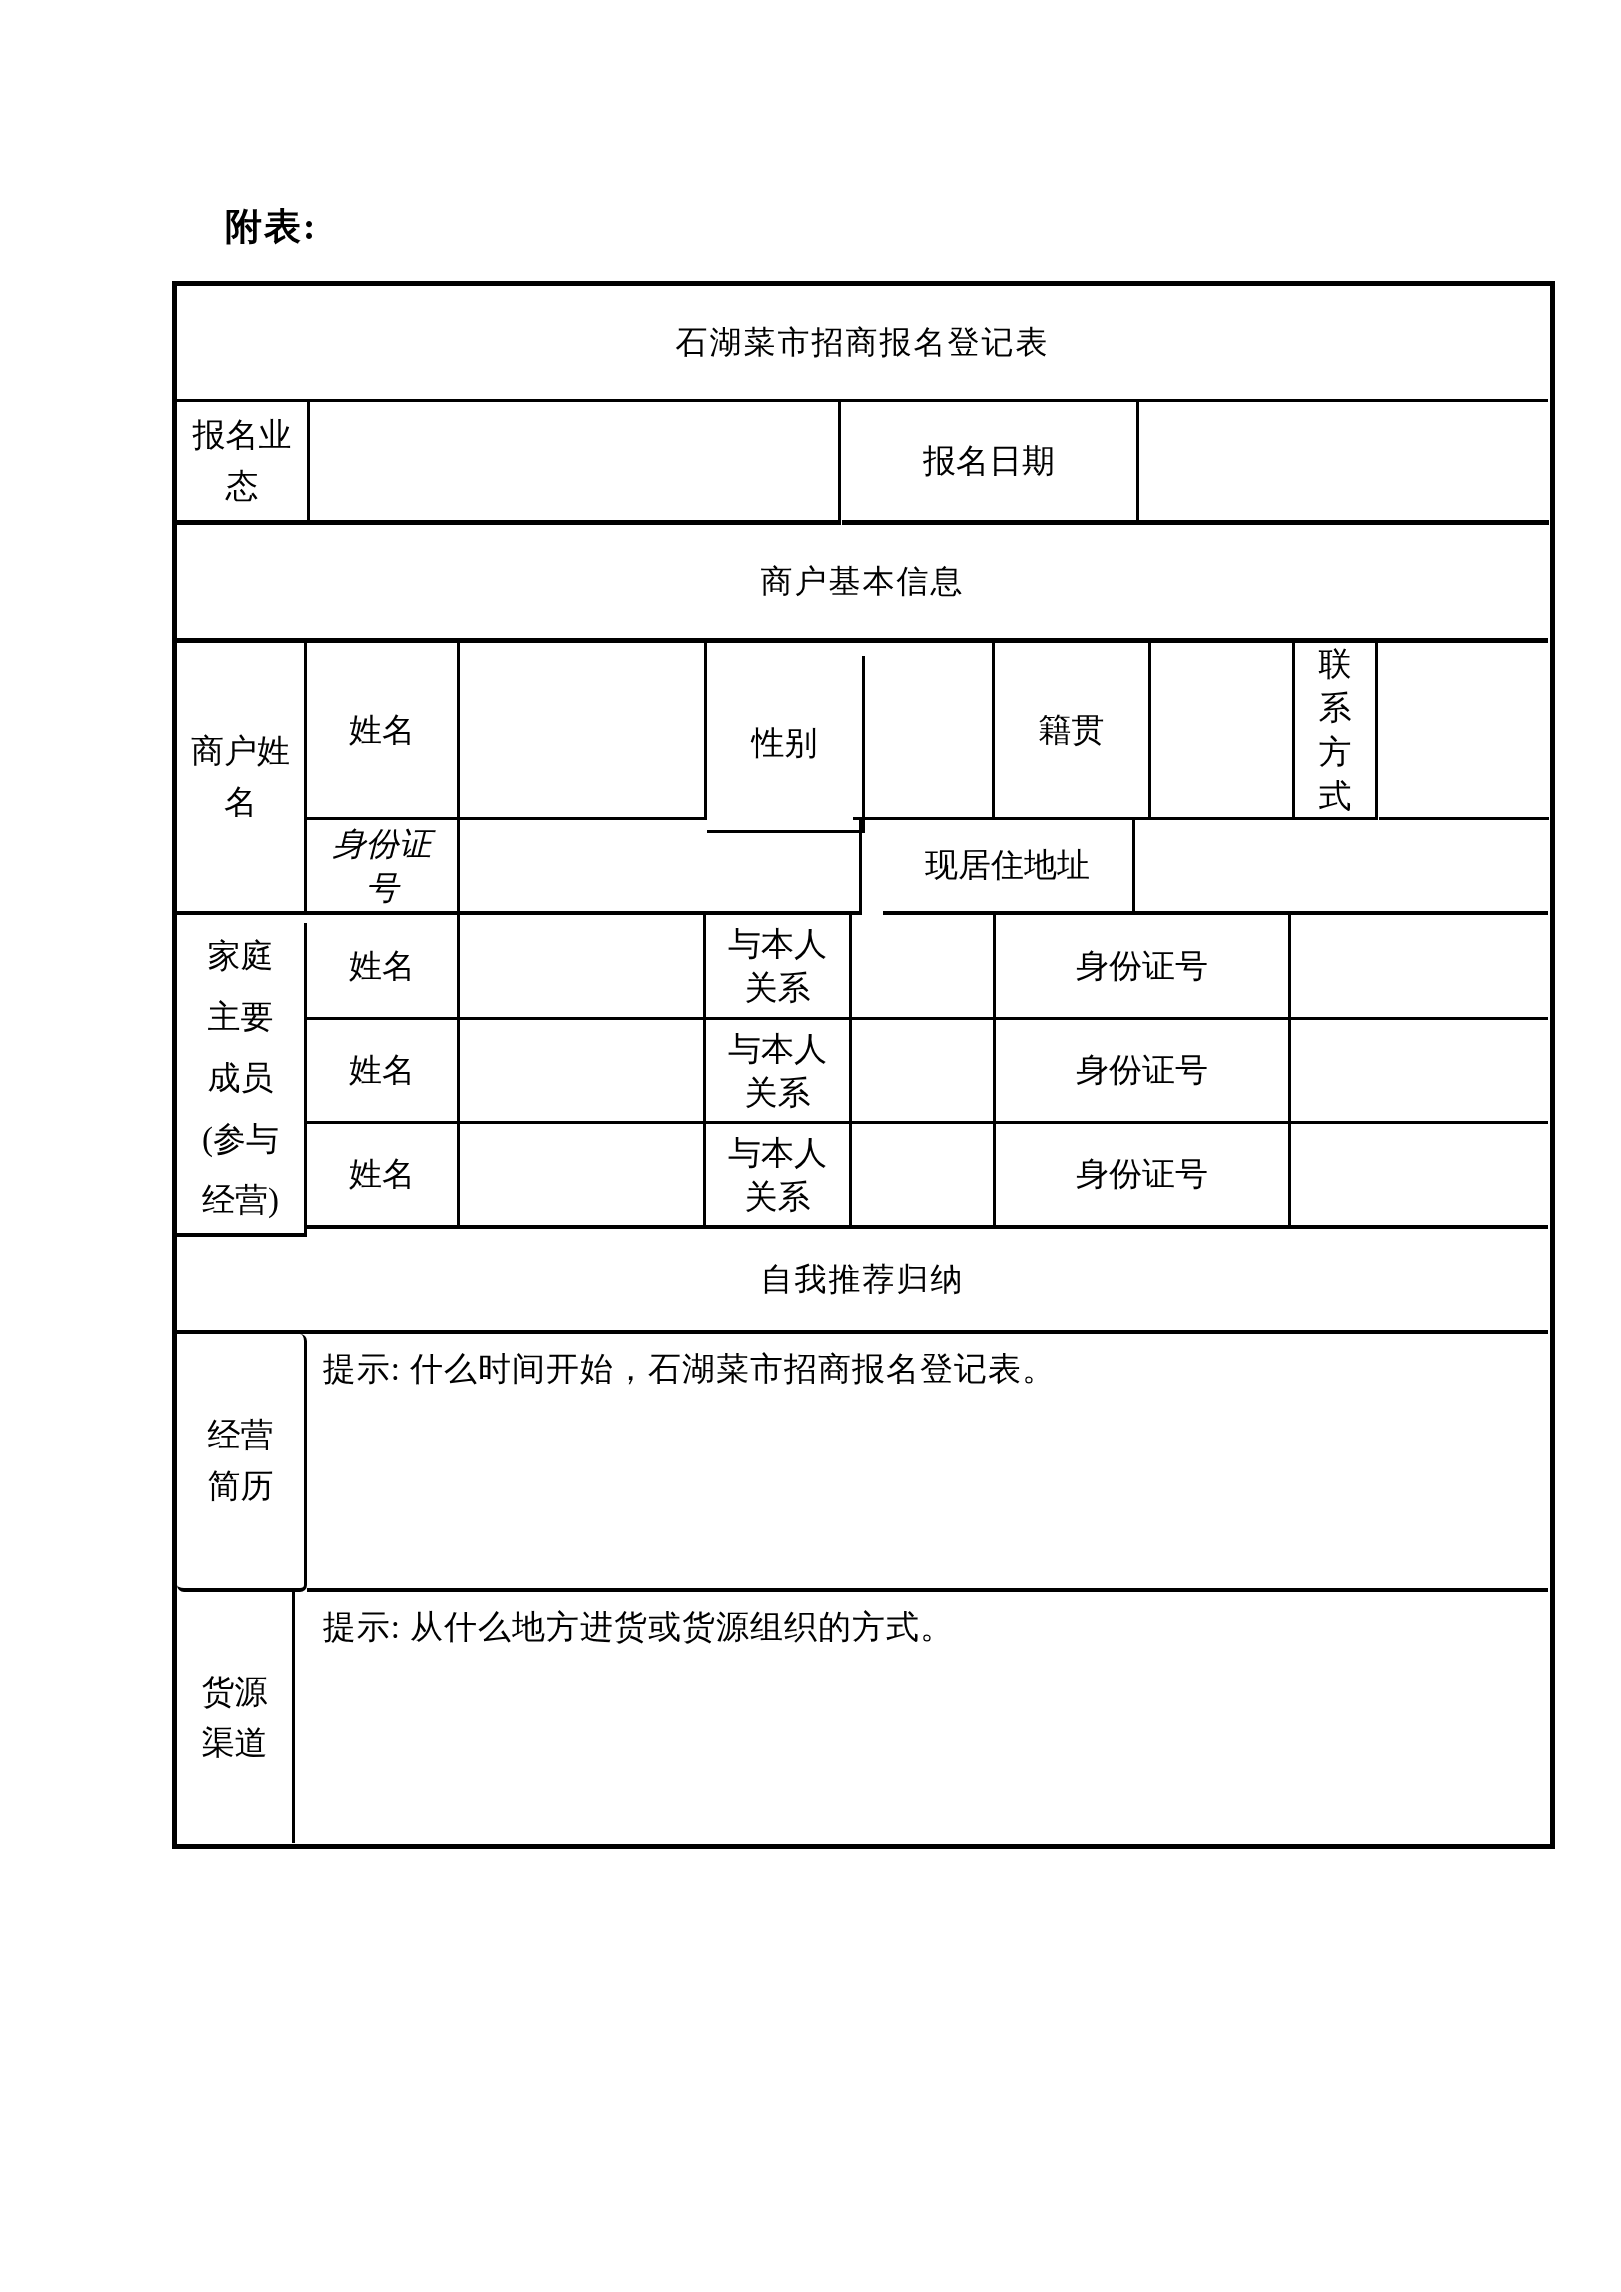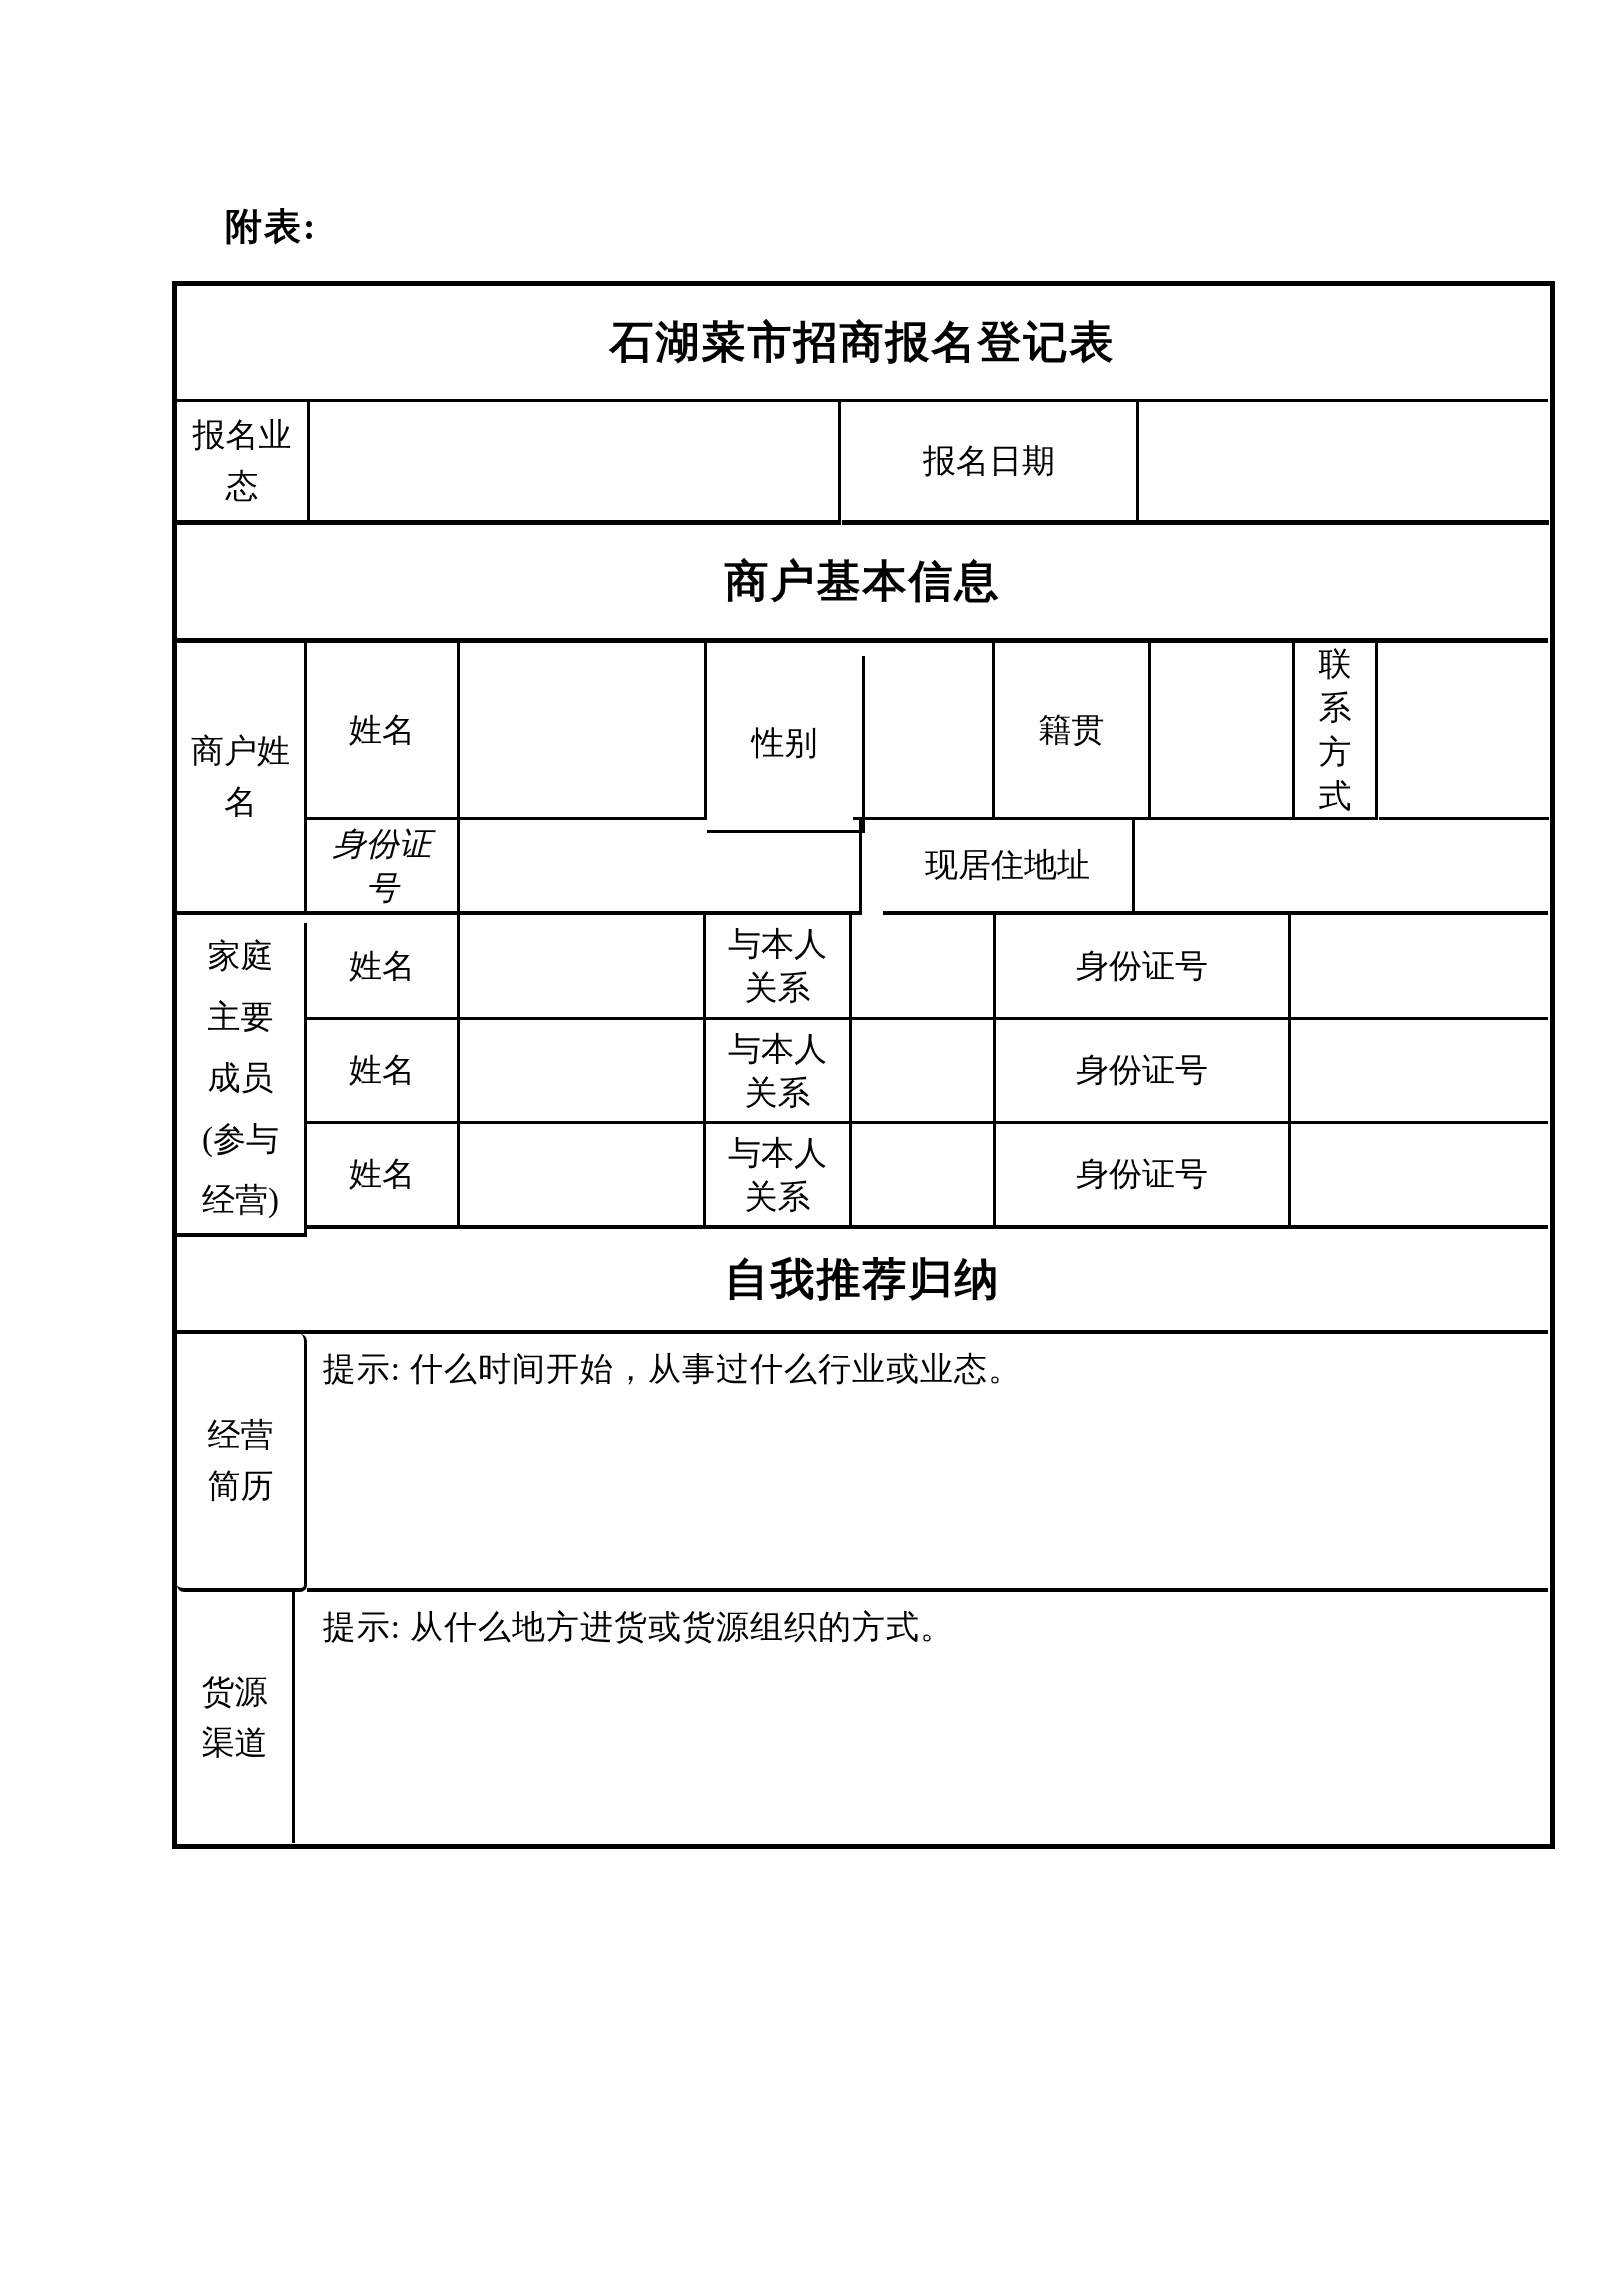--- a/index.html
+++ b/index.html
@@ -23,21 +23,21 @@
     position:absolute;box-sizing:border-box;
     border-right:3.9px solid #000;border-bottom:3.9px solid #000;
     display:flex;align-items:center;justify-content:center;
     text-align:center;white-space:pre-line;
     font-size:33px;line-height:51px;
   }
   .last-col{border-right:none;}
   .bb-none{border-bottom:none;}
   .bb5{border-bottom-width:4.9px;}
   .bb6{border-bottom-width:5.9px;}
-  .hdr{font-weight:bold;font-size:44px;letter-spacing:2px;}
+  .hdr{font-weight:normal;font-size:32px;letter-spacing:2px;}
   .tight{line-height:44px;}
   .roomy{line-height:61px;margin-top:8px;}
   .hint-cell{
     align-items:flex-start;justify-content:flex-start;
     text-align:left;padding:9.8px 15.7px;letter-spacing:1px;
   }
 </style>
 </head>
 <body>
 
@@ -105,21 +105,21 @@
     <div class="cell tight bb5" style="left:529px;top:838px;width:146px;height:105px;">与本人
 关系</div>
     <div class="cell bb5" style="left:675px;top:838px;width:144px;height:105px;"></div>
     <div class="cell bb5" style="left:819px;top:838px;width:295px;height:105px;">身份证号</div>
     <div class="cell last-col bb5" style="left:1114px;top:838px;width:257px;height:105px;"></div>
 
     <div class="cell last-col hdr bb5" style="left:0;top:943px;width:1371px;height:105px;">自我推荐归纳</div>
 
     <div class="cell bb5" style="left:0;top:1048px;width:130px;height:258px;border-radius:7px;">经营
 简历</div>
-    <div class="cell last-col hint-cell bb5" style="left:130px;top:1048px;width:1241px;height:258px;">提示: 什么时间开始，从事过什么行业或业态。</div>
+    <div class="cell last-col hint-cell bb5" style="left:130px;top:1048px;width:1241px;height:258px;">提示: 什么时间开始，石湖菜市招商报名登记表。</div>
 
     <div class="cell bb-none" style="left:0;top:1306px;width:118px;height:251px;">货源
 渠道</div>
     <div class="cell last-col hint-cell bb-none" style="left:130px;top:1306px;width:1241px;height:251px;">提示: 从什么地方进货或货源组织的方式。</div>
 
   </div>
 </div>
 
 
 </body></html>

